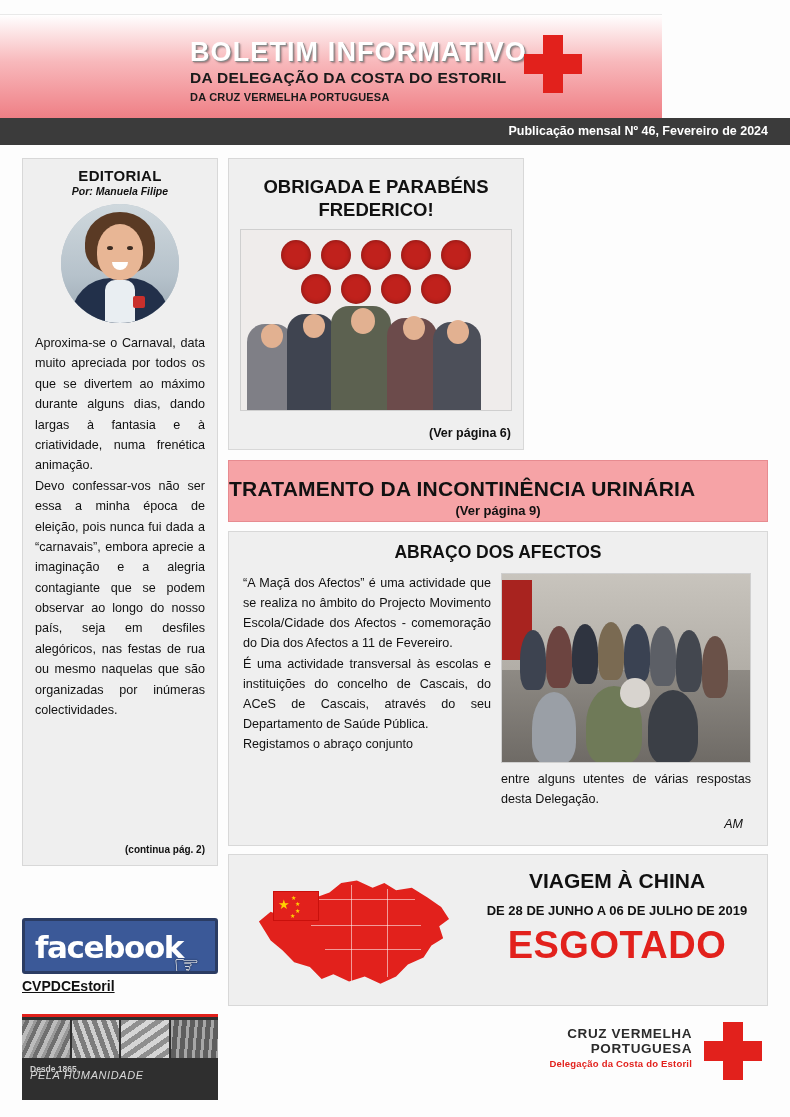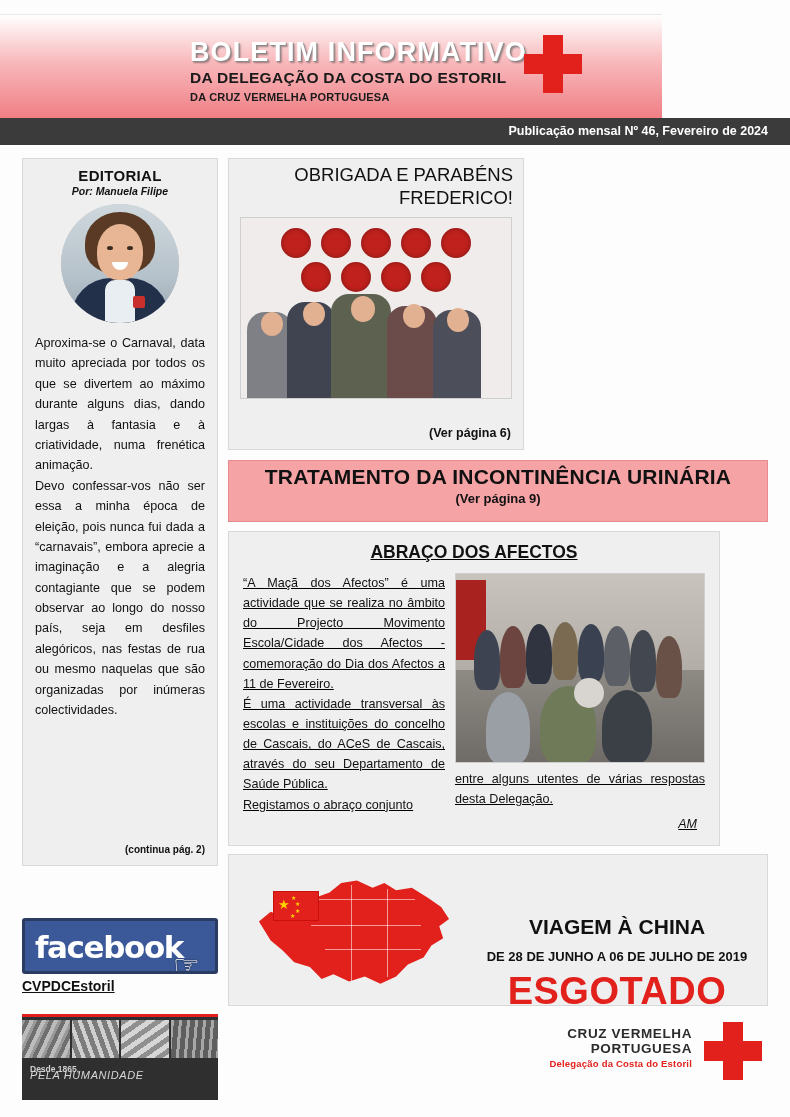--- a/index.html
+++ b/index.html
@@ -195,26 +195,26 @@
   .fs-photos div:nth-child(3){ background: repeating-linear-gradient(145deg,#8f8f8f 0 5px,#d6d6d6 5px 10px); }
   .fs-photos div:nth-child(4){ background: repeating-linear-gradient(95deg,#a7a7a7 0 3px,#5e5e5e 3px 8px); }
   .fs-t1 { position:absolute; left:8px; top:50px; font-size:8.5px; font-weight:bold; color:#cfcfcf; }
   .fs-t2 { position:absolute; left:8px; top:55px; font-size:11px; color:#d8d8d8; letter-spacing:0.6px;font-style:italic; }
 
   
   #panel-frederico { left: 228px; top: 158px; width: 296px; height: 292px; }
   #panel-freixo   { left: 534px; top: 158px; width: 234px; height: 292px; }
 
   .p-title {
-    text-align: right;
+    text-align: center;
     font-size: 18.5px;
-    font-weight: normal;
+    font-weight: bold;
     color: #111;
     line-height: 1.22;
-    padding: 5px 10px 0 10px;
+    padding: 17px 10px 0 10px;
   }
   .p-title.small { font-size: 16.5px; }
   .p-photo {
     margin: 8px auto 0 auto;
     position: relative;
     overflow: hidden;
     border: 1px solid #cfcfcf;
   }
   .p-ref {
     position: absolute;
@@ -247,37 +247,37 @@
 
   
   #banner-incontinencia {
     position: absolute;
     left: 228px; top: 460px;
     width: 540px; height: 62px;
     background: #f6a3a6;
     border: 1px solid #e78b90;
   }
   .bn-title {
-    text-align: center;
+    text-align: left;
     font-size: 21px;
     font-weight: bold;
     color: #111;
-    padding-top: 4px;
+    padding-top: 16px;
     letter-spacing: 0.2px;
   }
   .bn-sub {
     text-align: center;
     font-size: 13px;
     font-weight: bold;
     color: #111;
     margin-top: 2px;
   }
 
   
-  #panel-abraco { left: 228px; top: 531px; width: 492px; height: 315px; text-decoration: underline; }
+  #panel-abraco { left: 228px; top: 531px; width: 540px; height: 315px; }
   .ab-title {
     text-align: center;
     font-size: 17.5px;
     font-weight: bold;
     color: #111;
     padding-top: 10px;
   }
   .ab-cols {
     display: flex;
     gap: 10px;
@@ -324,21 +324,20 @@
   #panel-china { left: 228px; top: 854px; width: 540px; height: 152px; }
   .china-wrap { display:flex; height:100%; }
   .china-map {
     width: 238px;
     position: relative;
   }
   .china-right {
     flex: 1;
     padding-top: 14px;
     text-align: center;
-    margin-top: 46px;
   }
   .china-title { font-size: 21px; font-weight: bold; color:#111; }
   .china-dates { font-size: 13px; font-weight: bold; color:#111; margin-top: 10px; }
   .china-esgotado {
     font-size: 38px;
     font-weight: bold;
     color: #e2211c;
     margin-top: 6px;
     letter-spacing: 0.5px;
   }

